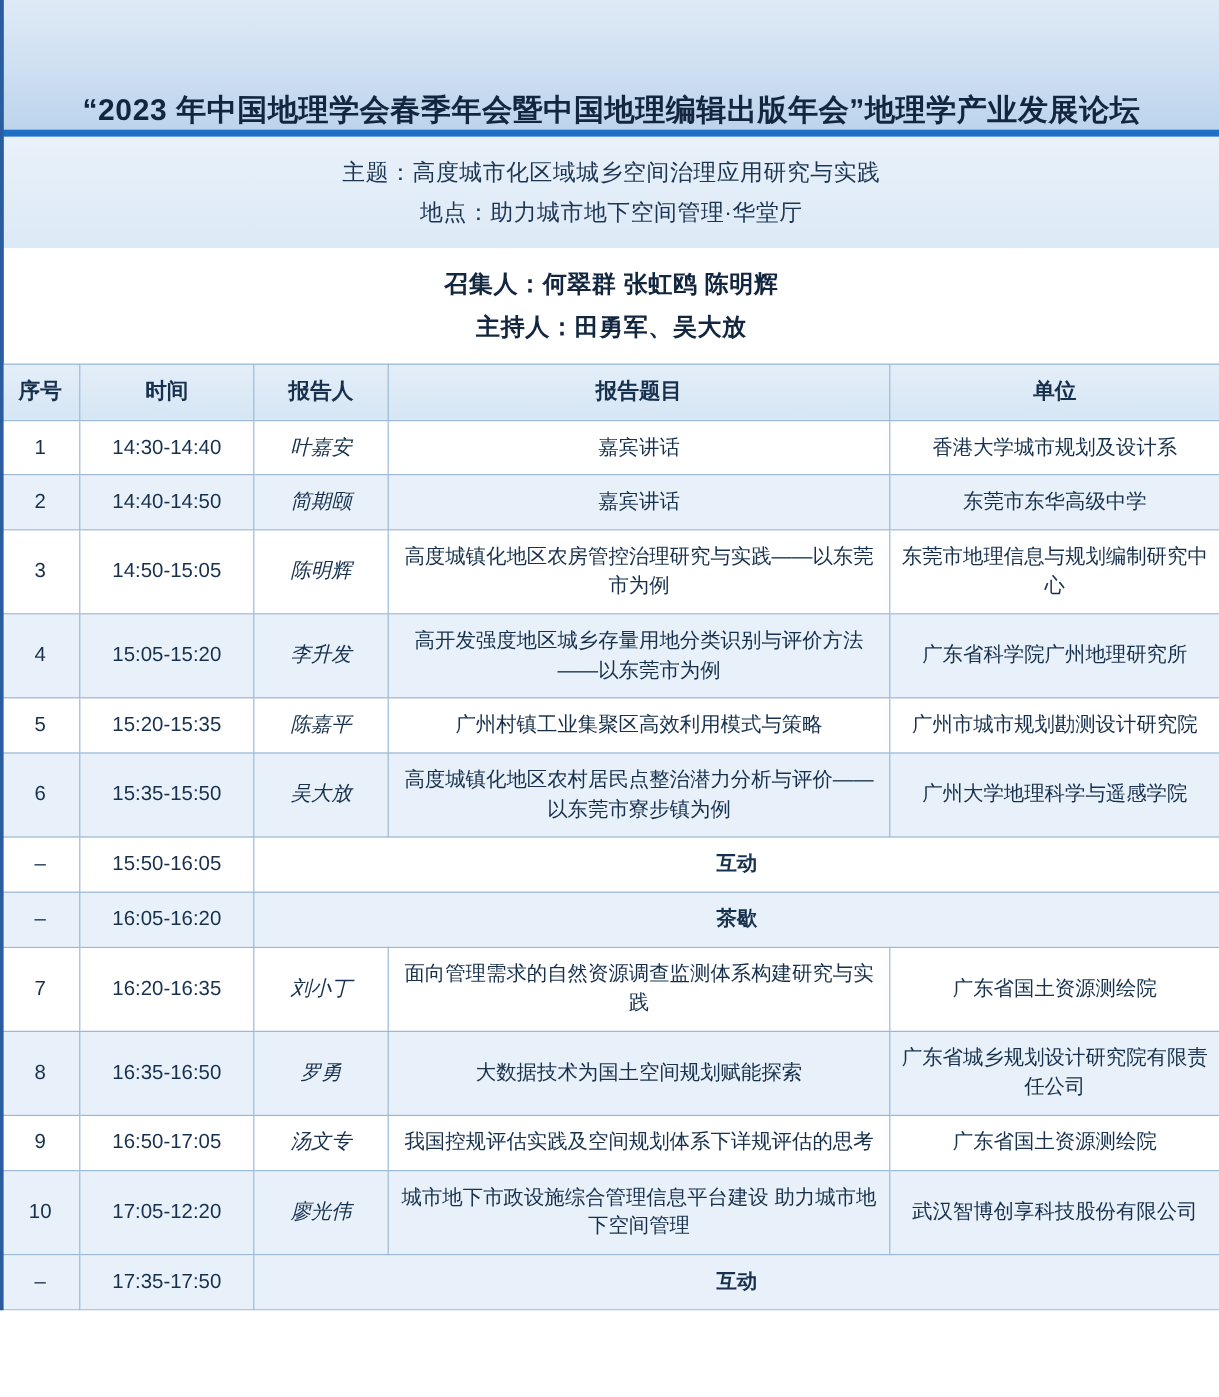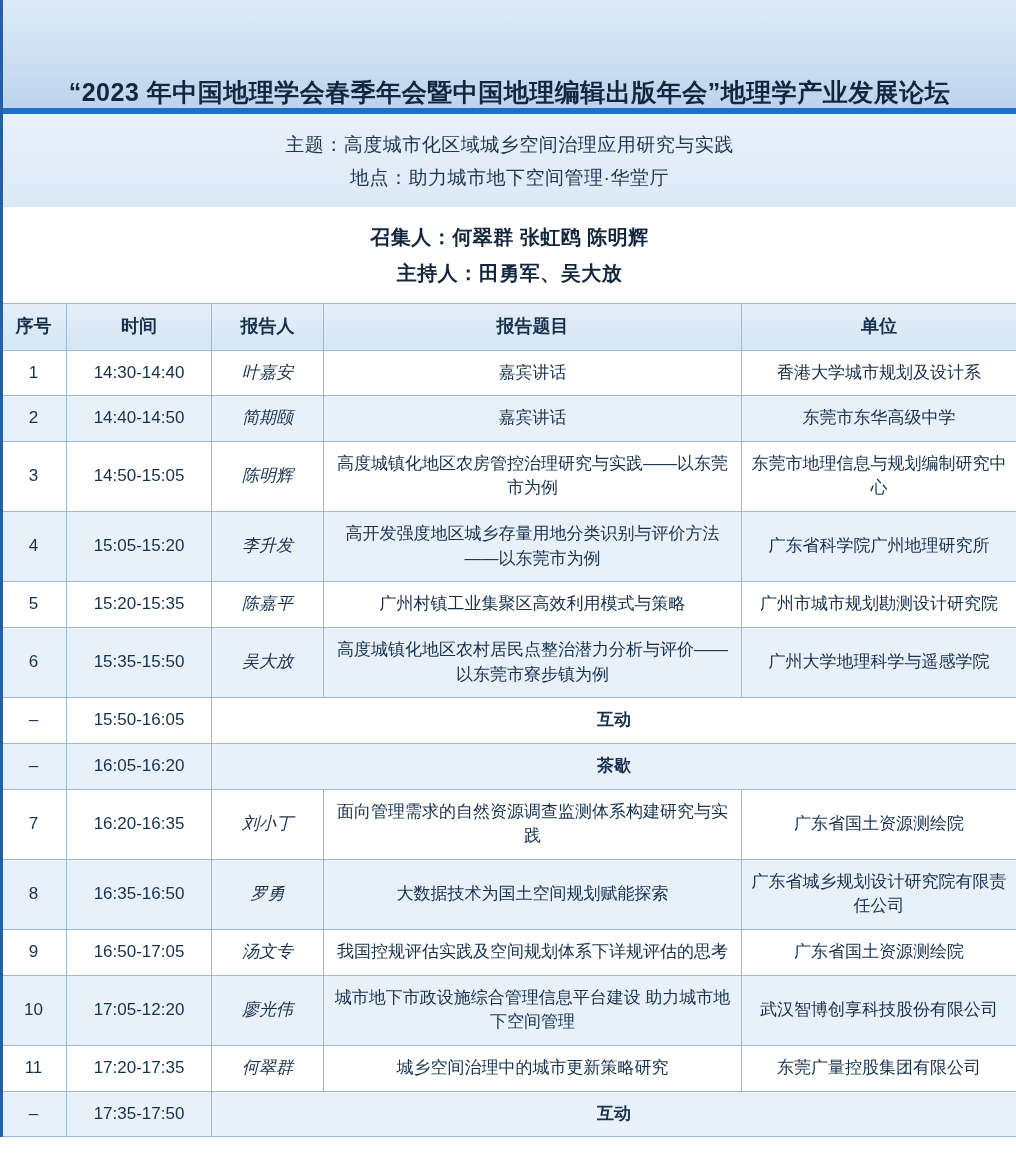--- a/index.html
+++ b/index.html
@@ -244,27 +244,20 @@
           <td class="topic">我国控规评估实践及空间规划体系下详规评估的思考</td>
           <td class="unit">广东省国土资源测绘院</td>
         </tr>
         <tr class="row-even">
           <td class="no">10</td>
           <td class="time">17:05-12:20</td>
           <td class="speaker">廖光伟</td>
           <td class="topic">城市地下市政设施综合管理信息平台建设 助力城市地下空间管理</td>
           <td class="unit">武汉智博创享科技股份有限公司</td>
         </tr>
-        <tr class="row-odd">
-          <td class="no">11</td>
-          <td class="time">17:20-17:35</td>
-          <td class="speaker">何翠群</td>
-          <td class="topic">城乡空间治理中的城市更新策略研究</td>
-          <td class="unit">东莞广量控股集团有限公司</td>
-        </tr>
         <tr class="row-even">
           <td class="no">–</td>
           <td class="time">17:35-17:50</td>
           <td class="merged" colspan="3">互动</td>
         </tr>
       </tbody>
   </table>
 </div>
 
 </body></html>

